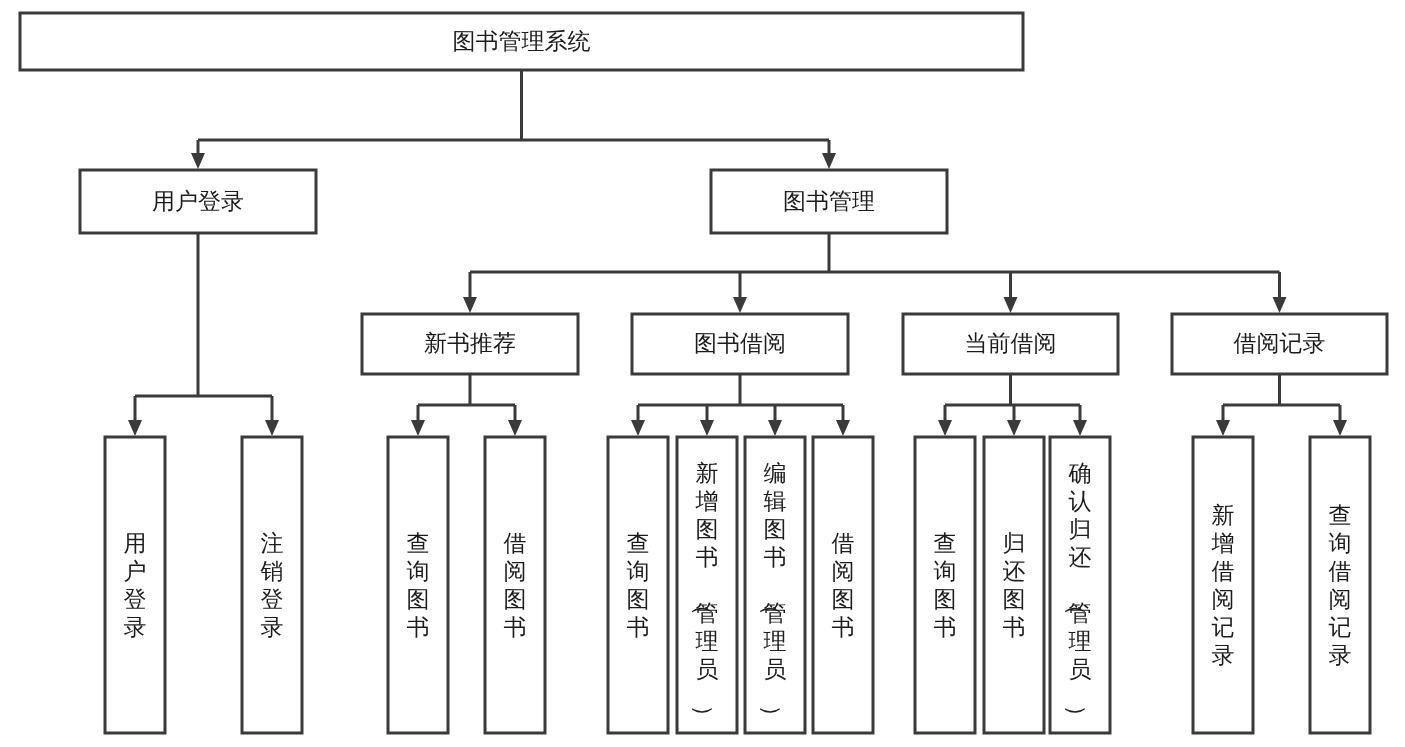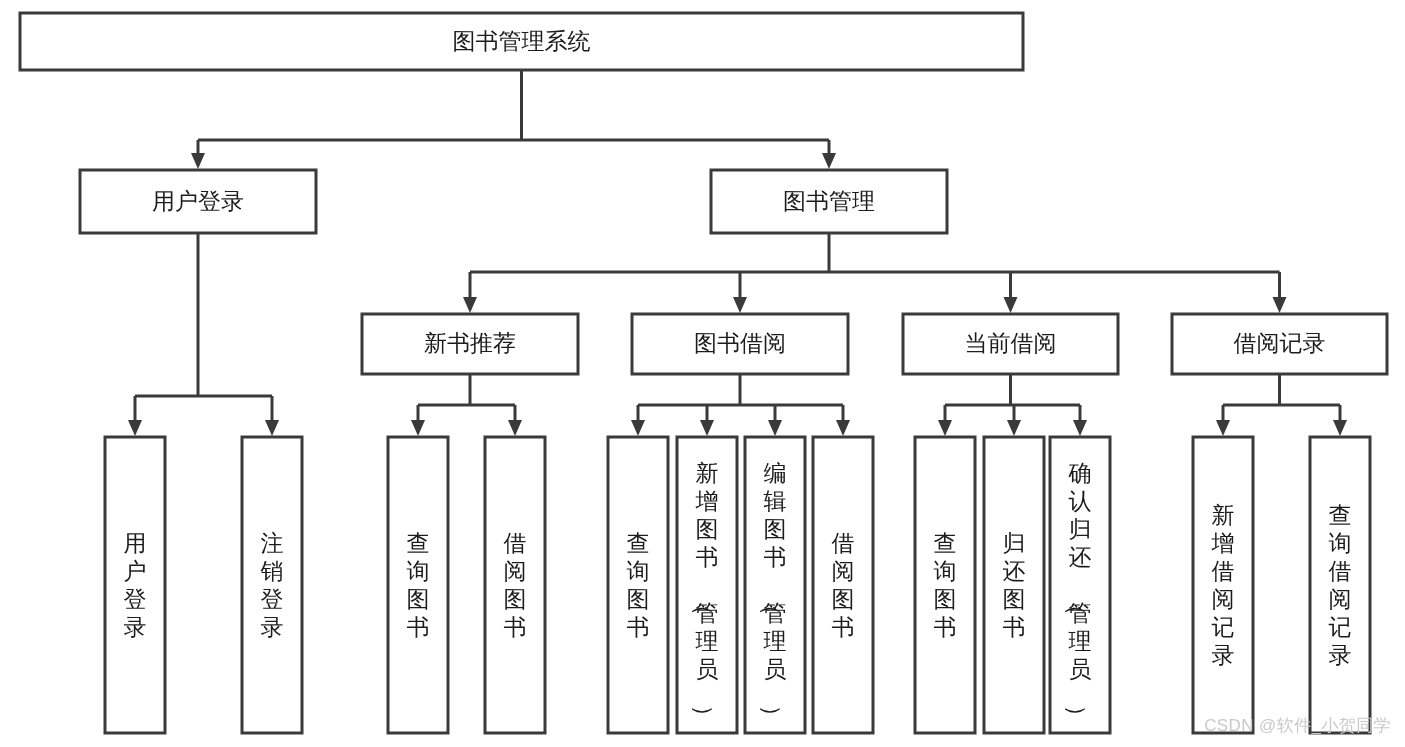--- a/index.html
+++ b/index.html
@@ -216,14 +216,13 @@
         <g>
           <rect class="node-box" x="1193" y="437" width="60" height="296"></rect>
           <text class="node-label-v" x="1223" y="522.84"><tspan x="1223" dy="0">新</tspan><tspan x="1223" dy="28">增</tspan><tspan x="1223" dy="28">借</tspan><tspan x="1223" dy="28">阅</tspan><tspan x="1223" dy="28">记</tspan><tspan x="1223" dy="28">录</tspan></text>
         </g>
         <g>
           <rect class="node-box" x="1310" y="437" width="60" height="296"></rect>
           <text class="node-label-v" x="1340" y="522.84"><tspan x="1340" dy="0">查</tspan><tspan x="1340" dy="28">询</tspan><tspan x="1340" dy="28">借</tspan><tspan x="1340" dy="28">阅</tspan><tspan x="1340" dy="28">记</tspan><tspan x="1340" dy="28">录</tspan></text>
         </g>
       </g>
   </svg>
-  <div class="watermark">CSDN @软件_小贺同学</div>
 </div>
 
 </body></html>

